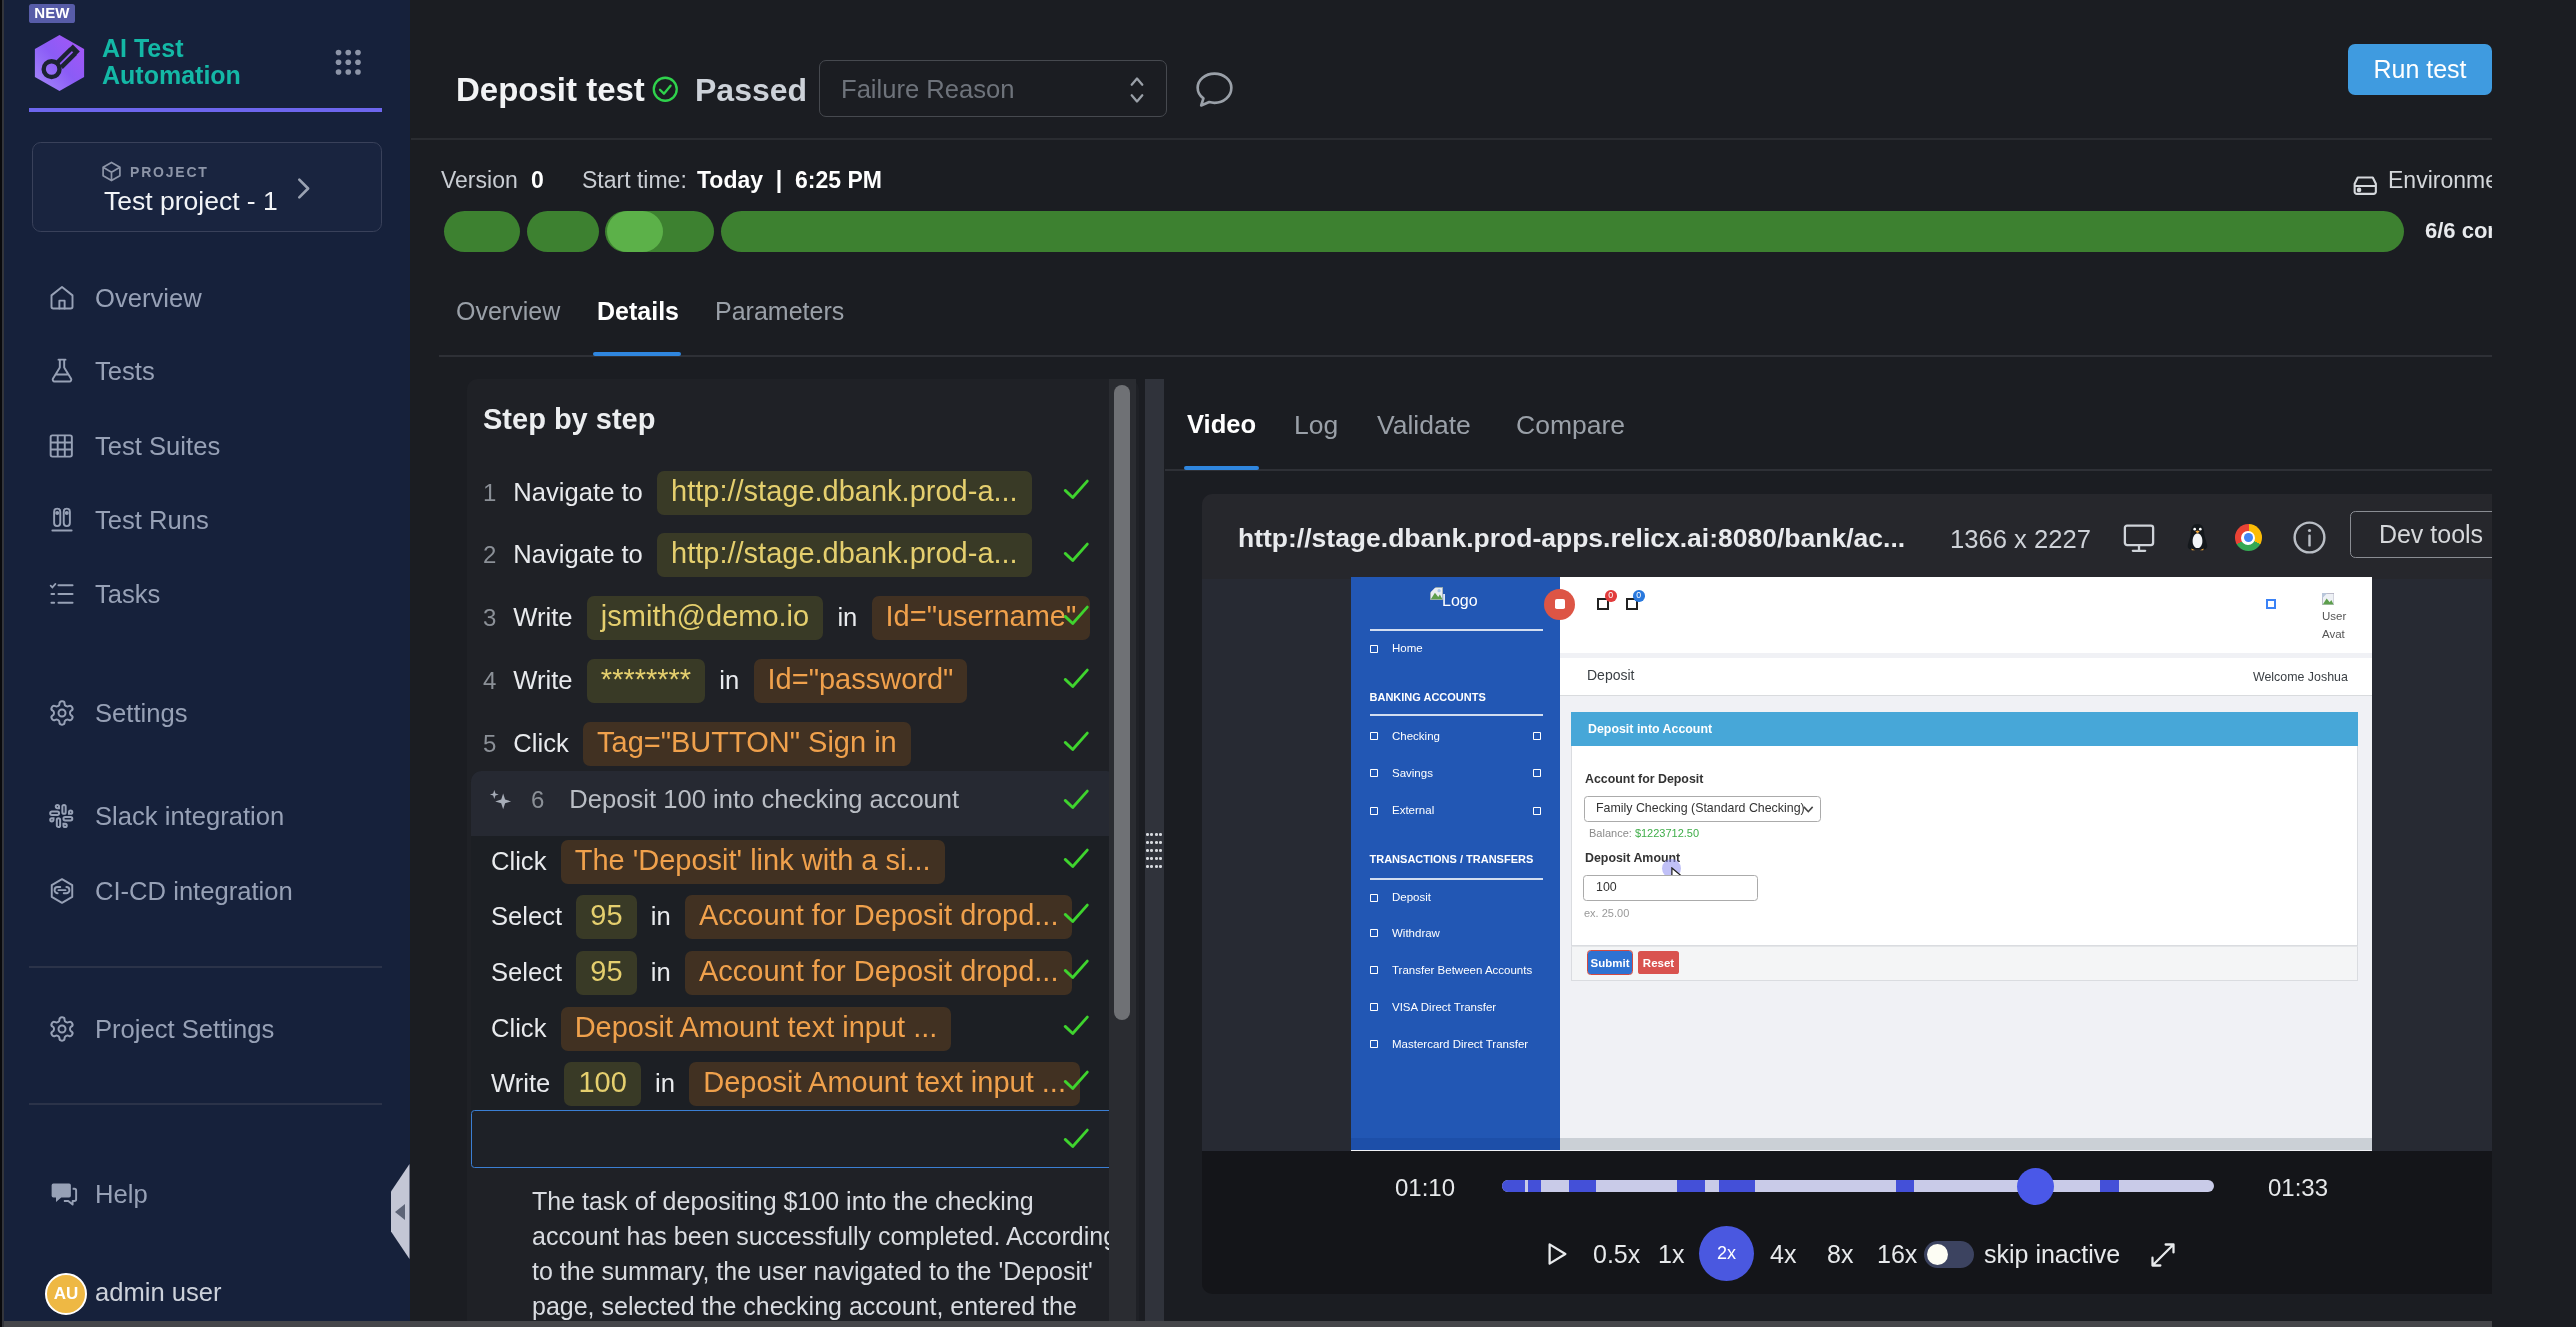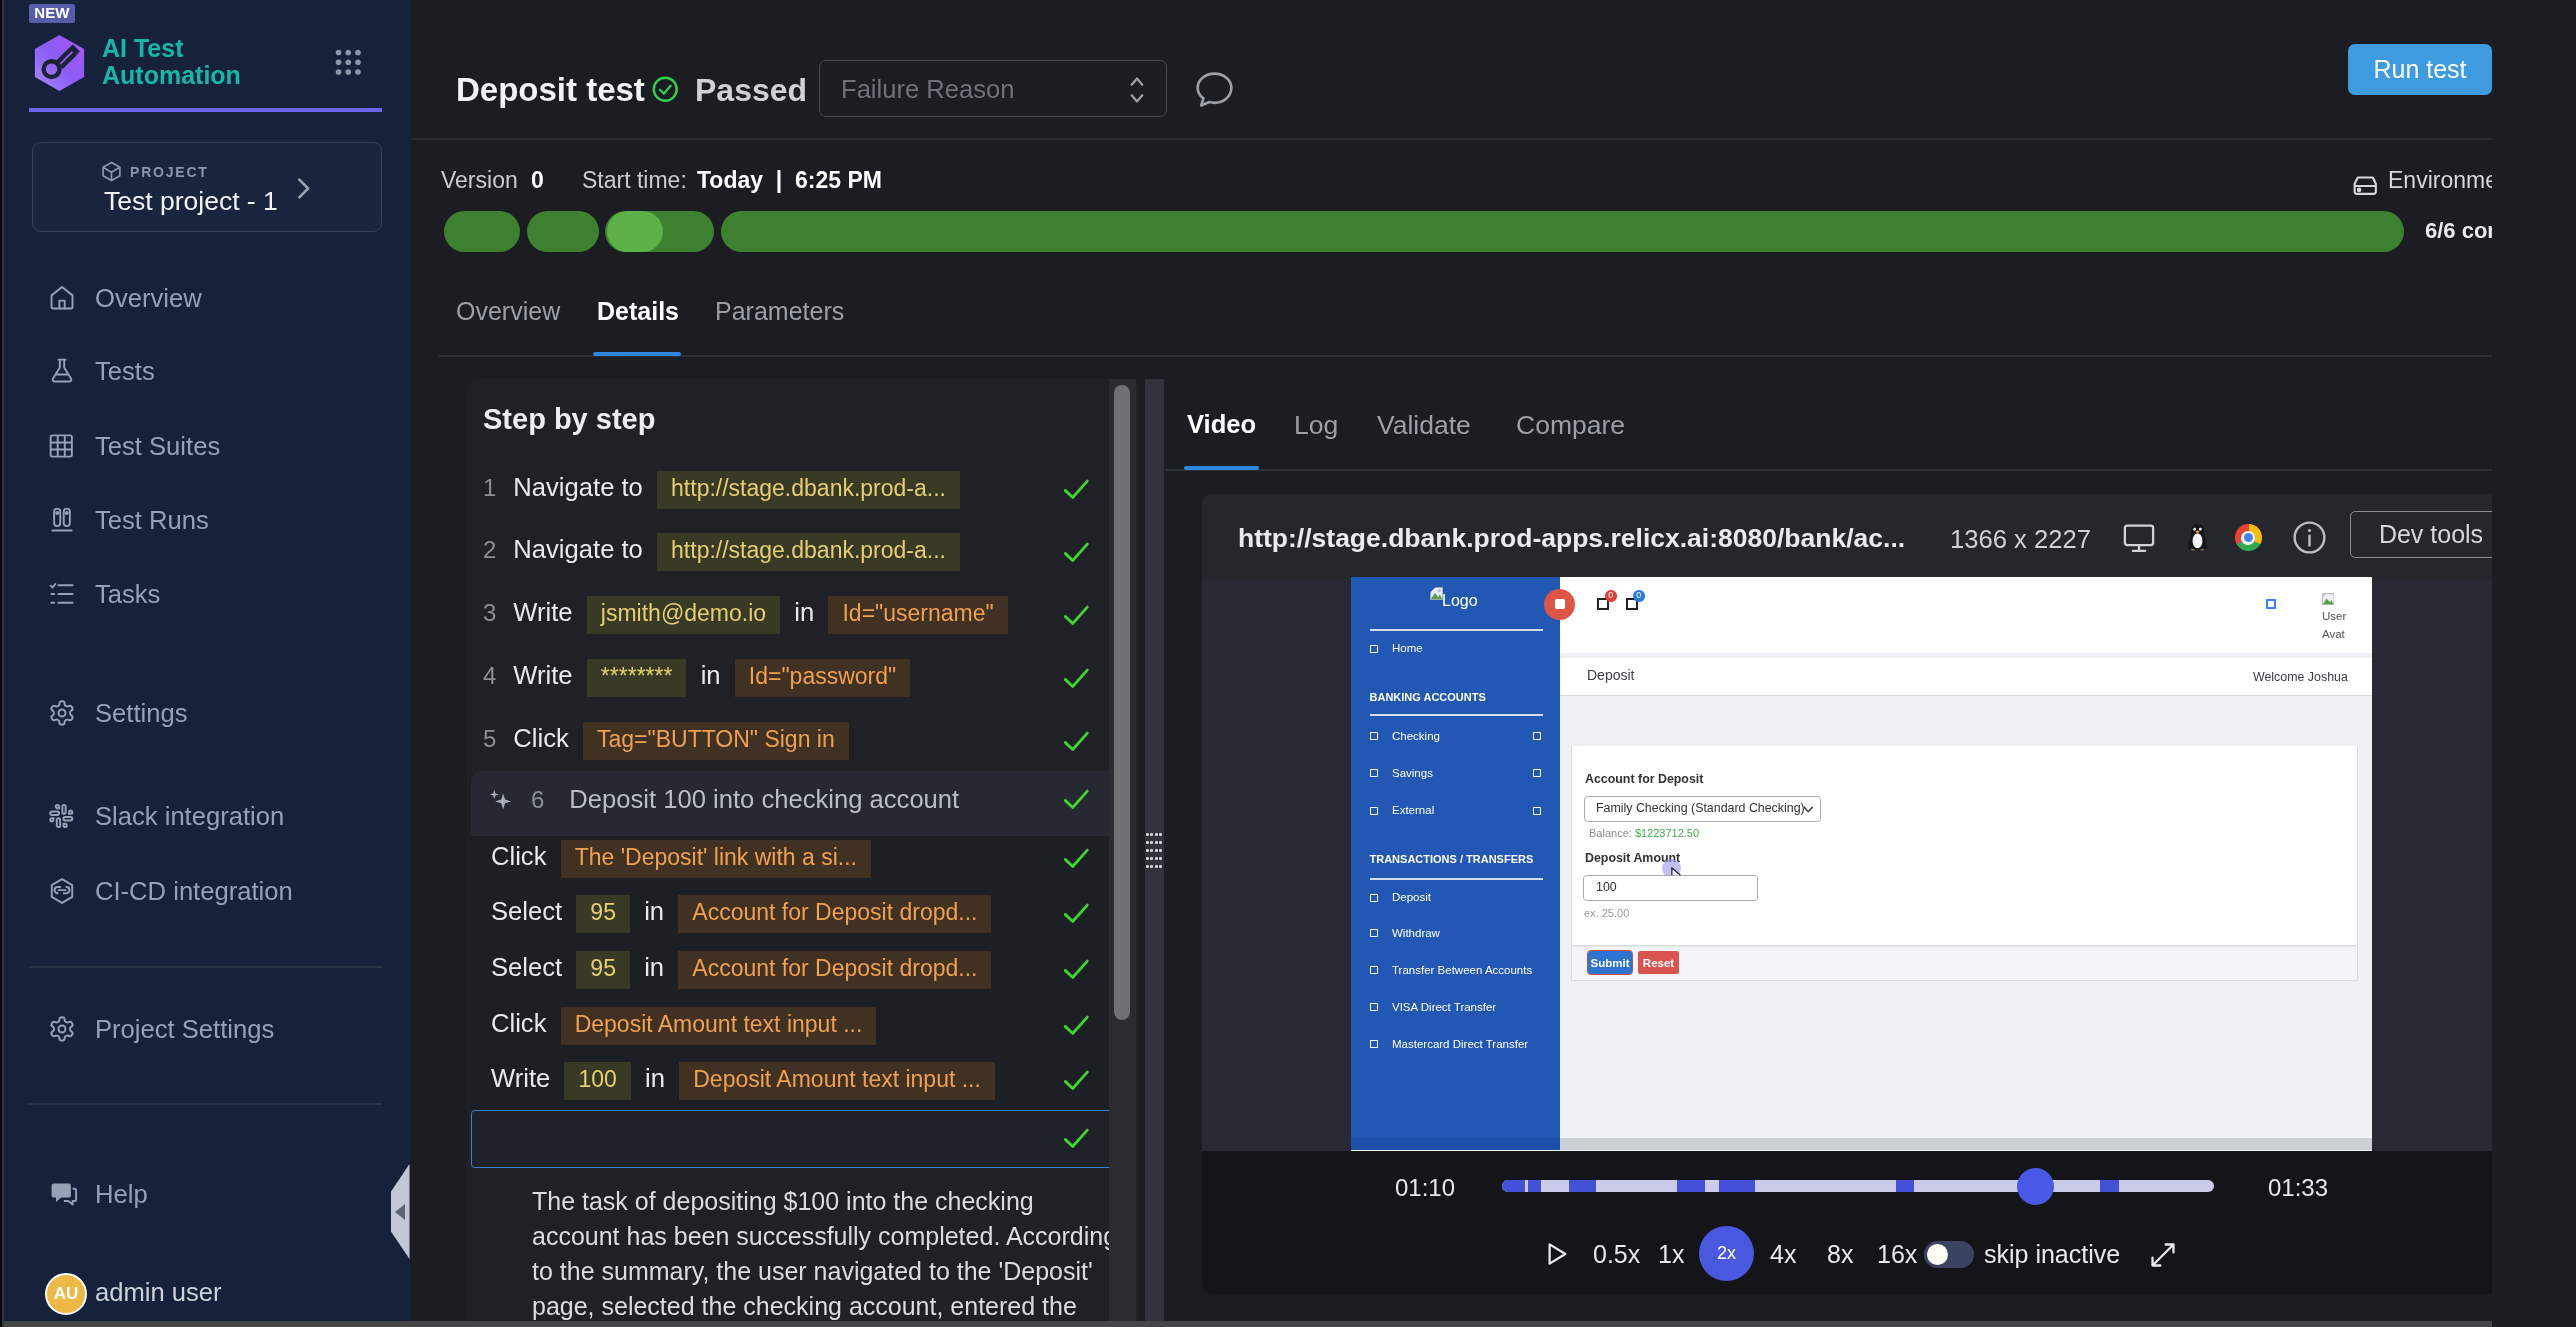--- a/index.html
+++ b/index.html
@@ -37,21 +37,21 @@
 .hdrline { position:absolute; left:411px; top:138px; width:2165px; height:1.8px; background:#2a2c31; }
 .vrow { position:absolute; top:167px; font-size:23px; color:#c9cdd3; white-space:nowrap; }
 .pbar-seg { position:absolute; top:211px; height:41px; background:#3d8130; border-radius:21px; }
 .tab { position:absolute; top:297px; font-size:25px; color:#9aa0a8; }
 .tabline { position:absolute; left:439px; top:355px; width:2137px; height:1.8px; background:#2e3036; }
 .tabul { position:absolute; left:593px; top:352px; width:88px; height:4.4px; background:#2f86df; border-radius:2.6px; }
 
 .panel { position:absolute; left:467px; top:379px; width:672px; height:949px; background:#1f2126; border-radius:10.6px 10.6px 0 0; }
 .steprow { position:absolute; white-space:nowrap; font-size:25.6px; color:#e8eaed; }
 .steprow .num { color:#8b9097; font-size:24px; margin-right:17px; }
-.chip { display:inline-block; padding:4.4px 14px 6.2px; border-radius:0; font-size:23px; }
+.chip { display:inline-block; padding:4.4px 14px 6.2px; border-radius:7px; font-size:29px; }
 .chip.y { color:#e5cf6e; background:#393a26; }
 .chip.o { color:#f0a14c; background:#413122; }
 .ck { position:absolute; left:1063px; }
 .groupcard { position:absolute; left:471px; top:771px; width:646px; height:397px; background:#1c1f24; border-radius:10.6px; }
 .grouphdr { position:absolute; left:471px; top:771px; width:646px; height:65px; background:#262932; border-radius:10.6px 10.6px 0 0; }
 .selbox { position:absolute; left:471px; top:1110px; width:646px; height:58px; border:1.8px solid #3b7fd4; border-radius:3.5px; background:#1e2127; }
 .summary { position:absolute; left:532px; top:1184px; white-space:nowrap; font-size:25px; line-height:35px; color:#d9dce1; }
 .scrolltrack { position:absolute; left:1109px; top:379px; width:26.5px; height:949px; background:#2a2c31; }
 .scrollthumb { position:absolute; left:1114px; top:385px; width:16px; height:635px; background:#6f7175; border-radius:8px; }
 .splitter { position:absolute; left:1145px; top:379px; width:18.5px; height:949px; background:#30333b; }
@@ -429,20 +429,23 @@
   <div class="abs" style="left:915px; top:22px; width:9.7px; height:9.7px; border:2.2px solid #3b82f6;"></div>
   <svg class="abs" style="left:971px; top:16px;" width="12.4" height="12.4" viewBox="0 0 16 16">
         <rect x="0.5" y="0.5" width="15" height="15" fill="#eef1f5" stroke="#aab"></rect>
         <path d="M1 15 L6 7 L10 12 L12 9 L15 15 Z" fill="#5d9e4c"></path>
         <path d="M0 0 L7 0 L0 7 Z" fill="#b9c6da"></path>
       </svg>
   <div class="appitem" style="left:971px; top:33px; color:#555; font-size:11.5px;">User</div>
   <div class="appitem" style="left:971px; top:51px; color:#555; font-size:11.5px;">Avat</div>
   <div class="appitem" style="left:236px; top:90px; color:#3a3f44; font-size:14px;">Deposit</div>
   <div class="appitem" style="left:902px; top:93px; color:#3a3f44; font-size:12.4px;">Welcome Joshua</div>
+  <div class="banner">
+        <span style="position:absolute; left:17px; top:9.7px;">Deposit into Account</span>
+      </div>
   <div class="card"></div>
   <div class="cardfoot"></div>
   <div class="btn-submit">Submit</div>
   <div class="btn-reset">Reset</div>
   <div class="appitem" style="left:234px; top:195px; color:#333; font-weight:bold; font-size:12.4px;">Account for Deposit</div>
   <div class="abs" style="left:233px; top:219px; width:237px; height:25.6px; background:#fff; border:1.3px solid #ababab; border-radius:3.5px;"></div>
   <div class="appitem" style="left:245px; top:224px; color:#333; font-size:12.4px;">Family Checking (Standard Checking)</div>
   <svg class="abs" style="left:452px; top:229px;" width="10.6" height="7" viewBox="0 0 12 8" fill="none" stroke="#444" stroke-width="1.8">
         <path d="M1 1 L6 6.5 L11 1"></path>
       </svg>

